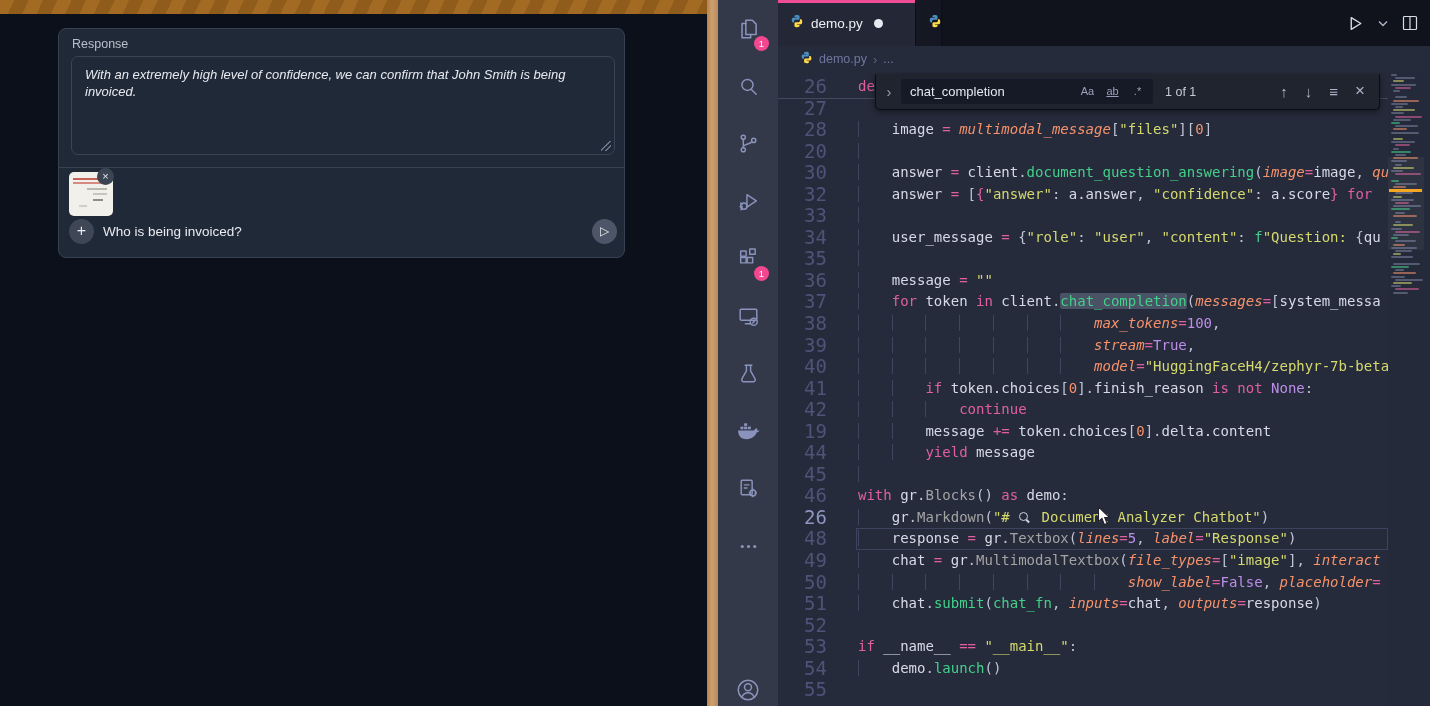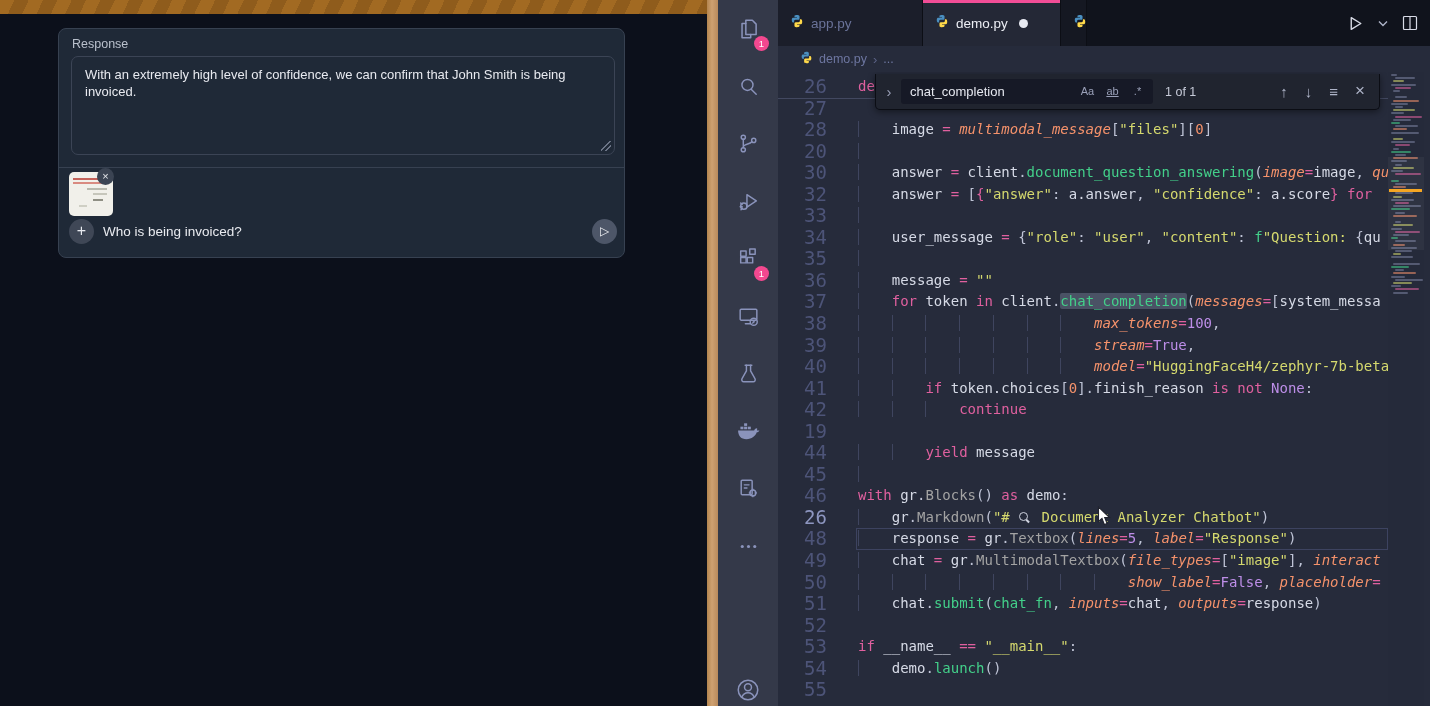--- a/index.html
+++ b/index.html
@@ -8,21 +8,21 @@
   #screen { position:relative; width:1430px; height:706px; overflow:hidden; background:#0b0f19; }
 
   
   .left-window { position:absolute; left:0; top:0; width:707px; height:706px; background:#0c101b; }
   .browser-topbar { position:absolute; left:0; top:0; width:707px; height:14px;
     background:repeating-linear-gradient(115deg,#a26a22 0 13px,#8f5c1c 13px 26px); }
   .gr-panel { position:absolute; left:58px; top:28px; width:567px; height:230px;
     background:#1f2937; border:1px solid #374151; border-radius:8px; }
   .gr-label { position:absolute; left:13px; top:8px; font-size:12.5px; color:#b9c0cc; }
   .gr-textarea { position:absolute; left:12px; top:27px; width:544px; height:99px;
-    border:1px solid #3b4455; border-radius:7px; background:transparent; }
+    border:1px solid #3b4455; border-radius:7px; background:transparent;font-style:italic; }
   .gr-textarea-text { position:absolute; left:13px; top:9px; right:12px; font-size:13px; line-height:17px; color:#e8eaf0; }
   .gr-resize { position:absolute; right:3px; bottom:3px; width:10px; height:10px;
     background:
       linear-gradient(135deg, transparent 0 45%, #6b7486 45% 52%, transparent 52% 70%, #6b7486 70% 77%, transparent 77%);
   }
   .gr-divider { position:absolute; left:0; right:0; top:138px; height:1px; background:#374151; }
   .gr-thumb { position:absolute; left:10px; top:143px; width:44px; height:44px; background:#f1f0ea;
     border-radius:5px; overflow:hidden; }
   .gr-thumb .tl { position:absolute; left:4px; height:2px; }
   .gr-thumb-close { position:absolute; left:38px; top:139px; width:17px; height:17px; border-radius:50%;
@@ -246,27 +246,20 @@
           <svg width="26" height="26" viewBox="0 0 24 24">
             <circle stroke="#8a93bb" stroke-width="1.4" fill="none" stroke-linecap="round" stroke-linejoin="round" cx="12" cy="12" r="9"></circle>
             <circle stroke="#8a93bb" stroke-width="1.4" fill="none" stroke-linecap="round" stroke-linejoin="round" cx="12" cy="9.5" r="3.2"></circle>
             <path stroke="#8a93bb" stroke-width="1.4" fill="none" stroke-linecap="round" stroke-linejoin="round" d="M6.3 18.5c1.2-2.8 3.5-4 5.7-4s4.5 1.2 5.7 4"></path>
           </svg>
         </div>
       </div>
 
     <div class="vs-main">
       <div class="tab-bar" id="tabBar">
-          <div class="tab" style="width: 145px;">
-            <span><svg width="14" height="14" viewBox="0 0 16 16">
- <path fill="#4a8fc0" d="M7.9 1c-3 0-2.8 1.3-2.8 1.3v1.5h2.9v.4H3.9S2 3.9 2 6.9s1.7 2.9 1.7 2.9h1V8.4s-.1-1.7 1.7-1.7h2.9s1.6 0 1.6-1.6V2.7S11.2 1 7.9 1z"></path>
- <path fill="#ffd94a" d="M8.1 15c3 0 2.8-1.3 2.8-1.3v-1.5H8v-.4h4.1s1.9.2 1.9-2.8-1.7-2.9-1.7-2.9h-1v1.5s.1 1.7-1.7 1.7H6.7s-1.6 0-1.6 1.6v2.4S4.8 15 8.1 15z"></path>
-              </svg></span>
-            <span class="t-label">app.py</span>
-          </div>
           <div class="tab active" style="width: 138px;">
             <span><svg width="14" height="14" viewBox="0 0 16 16">
  <path fill="#4a8fc0" d="M7.9 1c-3 0-2.8 1.3-2.8 1.3v1.5h2.9v.4H3.9S2 3.9 2 6.9s1.7 2.9 1.7 2.9h1V8.4s-.1-1.7 1.7-1.7h2.9s1.6 0 1.6-1.6V2.7S11.2 1 7.9 1z"></path>
  <path fill="#ffd94a" d="M8.1 15c3 0 2.8-1.3 2.8-1.3v-1.5H8v-.4h4.1s1.9.2 1.9-2.8-1.7-2.9-1.7-2.9h-1v1.5s.1 1.7-1.7 1.7H6.7s-1.6 0-1.6 1.6v2.4S4.8 15 8.1 15z"></path>
               </svg></span>
             <span class="t-label">demo.py</span>
             <span class="t-dot"></span>
           </div>
           <div class="tab partial" style="width: 26px;">
             <span><svg width="14" height="14" viewBox="0 0 16 16">
@@ -315,21 +308,21 @@
             <div class="crow"><span class="gut">33</span><span class="cline"><span class="tk-g">    </span></span></div>
             <div class="crow"><span class="gut">34</span><span class="cline"><span class="tk-g">    </span><span class="tk-var">user_message</span><span class="tk-kw"> = </span><span class="tk-pun">{</span><span class="tk-str">"role"</span><span class="tk-pun">: </span><span class="tk-str">"user"</span><span class="tk-pun">, </span><span class="tk-str">"content"</span><span class="tk-pun">: </span><span class="tk-fn">f</span><span class="tk-str">"Question: </span><span class="tk-pun">{</span><span class="tk-var">qu</span></span></div>
             <div class="crow"><span class="gut">35</span><span class="cline"><span class="tk-g">    </span></span></div>
             <div class="crow"><span class="gut">36</span><span class="cline"><span class="tk-g">    </span><span class="tk-var">message</span><span class="tk-kw"> = </span><span class="tk-str">""</span></span></div>
             <div class="crow"><span class="gut">37</span><span class="cline"><span class="tk-g">    </span><span class="tk-kw">for</span><span class="tk-var"> token </span><span class="tk-kw">in</span><span class="tk-var"> client</span><span class="tk-pun">.</span><span class="tk-match">chat_completion</span><span class="tk-pun">(</span><span class="tk-param">messages</span><span class="tk-kw">=</span><span class="tk-pun">[</span><span class="tk-var">system_messa</span></span></div>
             <div class="crow"><span class="gut">38</span><span class="cline"><span class="tk-g">    </span><span class="tk-g">    </span><span class="tk-g">    </span><span class="tk-g">    </span><span class="tk-g">    </span><span class="tk-g">    </span><span class="tk-g">    </span><span class="tk-param">max_tokens</span><span class="tk-kw">=</span><span class="tk-num">100</span><span class="tk-pun">,</span></span></div>
             <div class="crow"><span class="gut">39</span><span class="cline"><span class="tk-g">    </span><span class="tk-g">    </span><span class="tk-g">    </span><span class="tk-g">    </span><span class="tk-g">    </span><span class="tk-g">    </span><span class="tk-g">    </span><span class="tk-param">stream</span><span class="tk-kw">=</span><span class="tk-num">True</span><span class="tk-pun">,</span></span></div>
             <div class="crow"><span class="gut">40</span><span class="cline"><span class="tk-g">    </span><span class="tk-g">    </span><span class="tk-g">    </span><span class="tk-g">    </span><span class="tk-g">    </span><span class="tk-g">    </span><span class="tk-g">    </span><span class="tk-param">model</span><span class="tk-kw">=</span><span class="tk-str">"HuggingFaceH4/zephyr-7b-beta</span></span></div>
             <div class="crow"><span class="gut">41</span><span class="cline"><span class="tk-g">    </span><span class="tk-g">    </span><span class="tk-kw">if</span><span class="tk-var"> token.choices</span><span class="tk-pun">[</span><span class="tk-idx">0</span><span class="tk-pun">].</span><span class="tk-var">finish_reason</span><span class="tk-kw"> is not </span><span class="tk-num">None</span><span class="tk-pun">:</span></span></div>
             <div class="crow"><span class="gut">42</span><span class="cline"><span class="tk-g">    </span><span class="tk-g">    </span><span class="tk-g">    </span><span class="tk-kw">continue</span></span></div>
-            <div class="crow"><span class="gut">19</span></div>
+            <div class="crow"><span class="gut">19</span><span class="cline"><span class="tk-g">    </span><span class="tk-g">    </span><span class="tk-var">message </span><span class="tk-kw">+=</span><span class="tk-var"> token.choices</span><span class="tk-pun">[</span><span class="tk-idx">0</span><span class="tk-pun">].</span><span class="tk-var">delta.content</span></span></div>
             <div class="crow"><span class="gut">44</span><span class="cline"><span class="tk-g">    </span><span class="tk-g">    </span><span class="tk-kw">yield</span><span class="tk-var"> message</span></span></div>
             <div class="crow"><span class="gut">45</span><span class="cline"><span class="tk-g">    </span></span></div>
             <div class="crow"><span class="gut">46</span><span class="cline"><span class="tk-kw">with</span><span class="tk-var"> gr</span><span class="tk-pun">.</span><span class="tk-cls">Blocks</span><span class="tk-pun">() </span><span class="tk-kw">as</span><span class="tk-var"> demo</span><span class="tk-pun">:</span></span></div>
             <div class="crow"><span class="gut cur">26</span><span class="cline"><span class="tk-g">    </span><span class="tk-var">gr</span><span class="tk-pun">.</span><span class="tk-cls">Markdown</span><span class="tk-pun">(</span><span class="tk-str">"# </span><span class="mag" title="🔍"></span><span class="tk-str"> Document Analyzer Chatbot"</span><span class="tk-pun">)</span></span></div>
             <div class="crow"><span class="gut">48</span><span class="cline"><span class="tk-g">    </span><span class="tk-var">response</span><span class="tk-kw"> = </span><span class="tk-var">gr</span><span class="tk-pun">.</span><span class="tk-cls">Textbox</span><span class="tk-pun">(</span><span class="tk-param">lines</span><span class="tk-kw">=</span><span class="tk-num">5</span><span class="tk-pun">, </span><span class="tk-param">label</span><span class="tk-kw">=</span><span class="tk-str">"Response"</span><span class="tk-pun">)</span></span></div>
             <div class="crow"><span class="gut">49</span><span class="cline"><span class="tk-g">    </span><span class="tk-var">chat</span><span class="tk-kw"> = </span><span class="tk-var">gr</span><span class="tk-pun">.</span><span class="tk-cls">MultimodalTextbox</span><span class="tk-pun">(</span><span class="tk-param">file_types</span><span class="tk-kw">=</span><span class="tk-pun">[</span><span class="tk-str">"image"</span><span class="tk-pun">], </span><span class="tk-param">interact</span></span></div>
             <div class="crow"><span class="gut">50</span><span class="cline"><span class="tk-g">    </span><span class="tk-g">    </span><span class="tk-g">    </span><span class="tk-g">    </span><span class="tk-g">    </span><span class="tk-g">    </span><span class="tk-g">    </span><span class="tk-g">    </span><span class="tk-param">show_label</span><span class="tk-kw">=</span><span class="tk-num">False</span><span class="tk-pun">, </span><span class="tk-param">placeholder</span><span class="tk-kw">=</span></span></div>
             <div class="crow"><span class="gut">51</span><span class="cline"><span class="tk-g">    </span><span class="tk-var">chat</span><span class="tk-pun">.</span><span class="tk-fn">submit</span><span class="tk-pun">(</span><span class="tk-fn">chat_fn</span><span class="tk-pun">, </span><span class="tk-param">inputs</span><span class="tk-kw">=</span><span class="tk-var">chat</span><span class="tk-pun">, </span><span class="tk-param">outputs</span><span class="tk-kw">=</span><span class="tk-var">response</span><span class="tk-pun">)</span></span></div>
             <div class="crow"><span class="gut">52</span><span class="cline"></span></div>
             <div class="crow"><span class="gut">53</span><span class="cline"><span class="tk-kw">if</span><span class="tk-var"> __name__ </span><span class="tk-kw">==</span><span class="tk-str"> "__main__"</span><span class="tk-pun">:</span></span></div>

